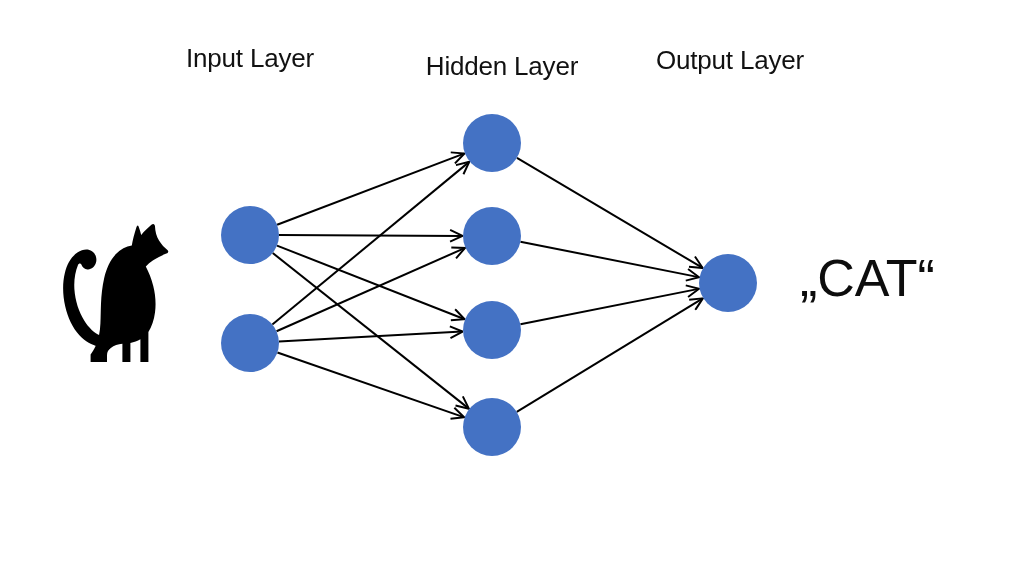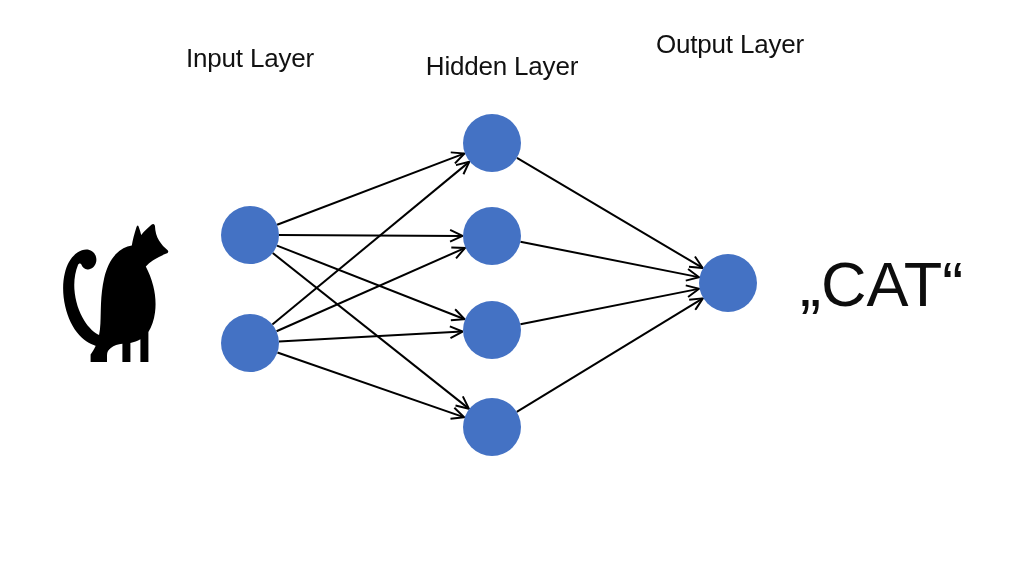--- a/index.html
+++ b/index.html
@@ -32,38 +32,38 @@
     font-size: 26px;
     font-weight: 400;
     color: #111111;
     white-space: nowrap;
     transform: translateX(-50%);
     letter-spacing: -0.2px;
   }
   .output-text {
     position: absolute;
     font-family: "Liberation Sans", sans-serif;
-    font-size: 63px;
+    font-size: 52px;
     font-weight: 400;
     color: #0d0d0d;
     white-space: nowrap;
     letter-spacing: 0px;
   }
   .cat-wrap {
     position: absolute;
   }
 </style>
 </head>
 <body>
 
 <div id="canvas">
 
   <div class="layer-label" style="left:250px; top:43px;">Input Layer</div>
   <div class="layer-label" style="left:502px; top:43px;margin-top:8px;">Hidden Layer</div>
-  <div class="layer-label" style="left:730px; top:29px;">Output Layer</div>
+  <div class="layer-label" style="left:730px; top:45px;">Output Layer</div>
 
   <div class="cat-wrap" style="left:48px; top:222px; width:130px; height:146px;">
     <svg width="130" height="146" viewBox="0 0 130 146">
       <g fill="#000000">
 
         <path d="M88.5,5.0
                  C86.2,12.0 84.6,18.4 83.8,23.6
                  C78.0,24.6 72.4,27.4 68.2,31.8
                  C62.2,38.0 58.4,46.6 56.2,56.0
                  C54.2,64.6 53.4,73.4 53.0,81.6

